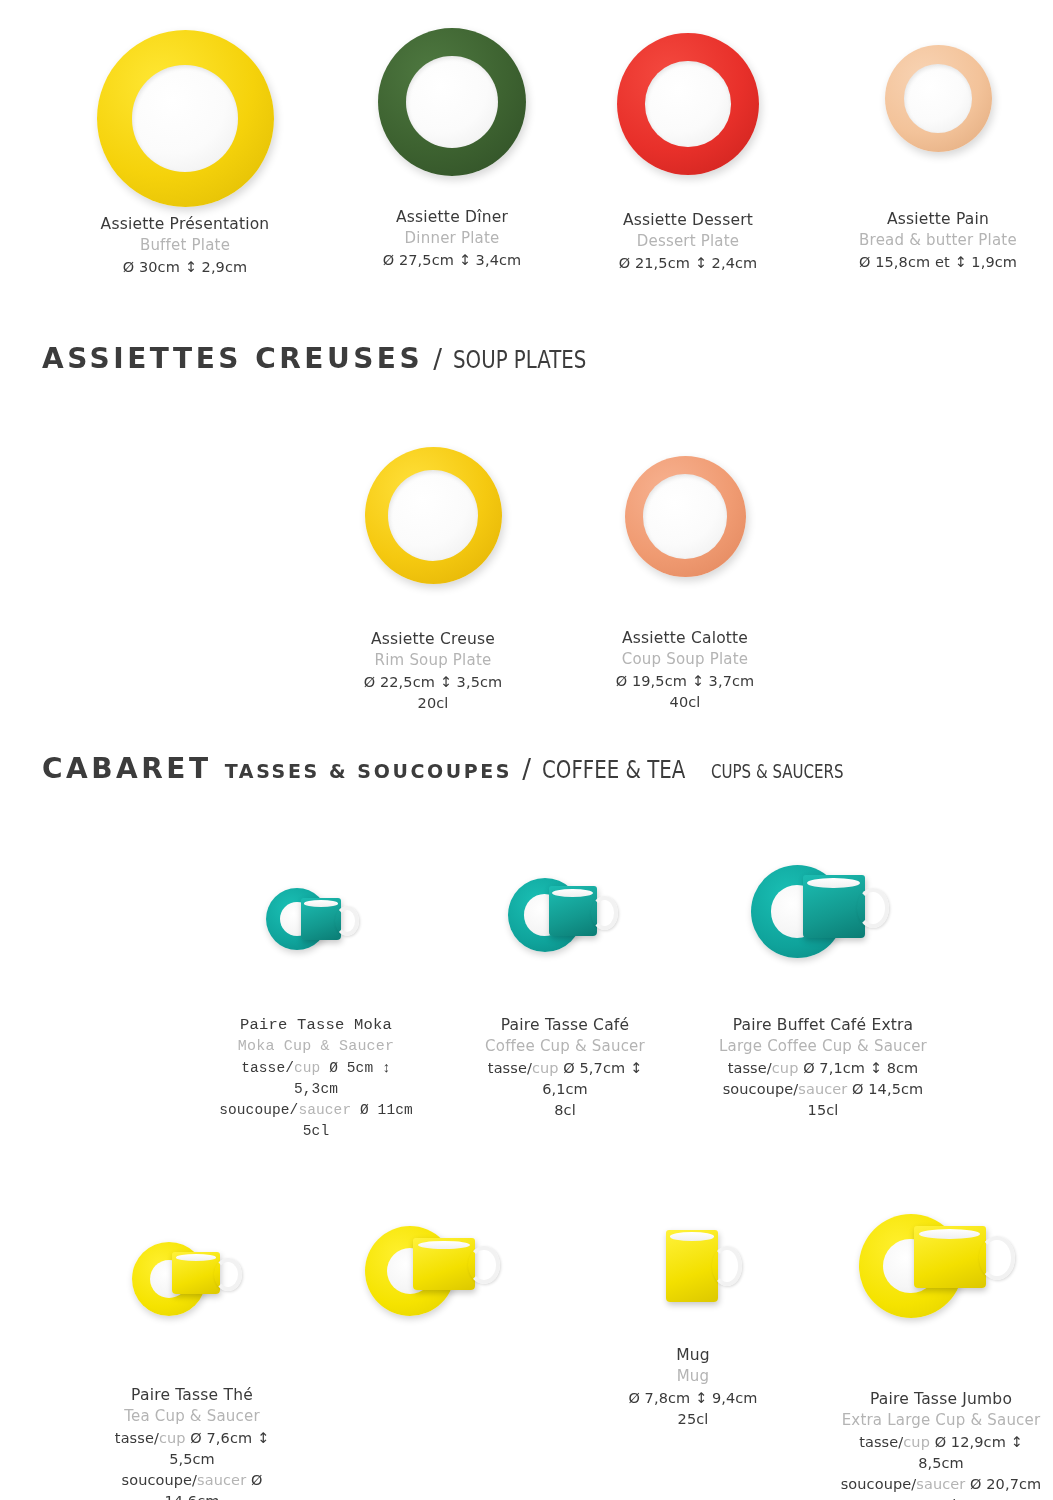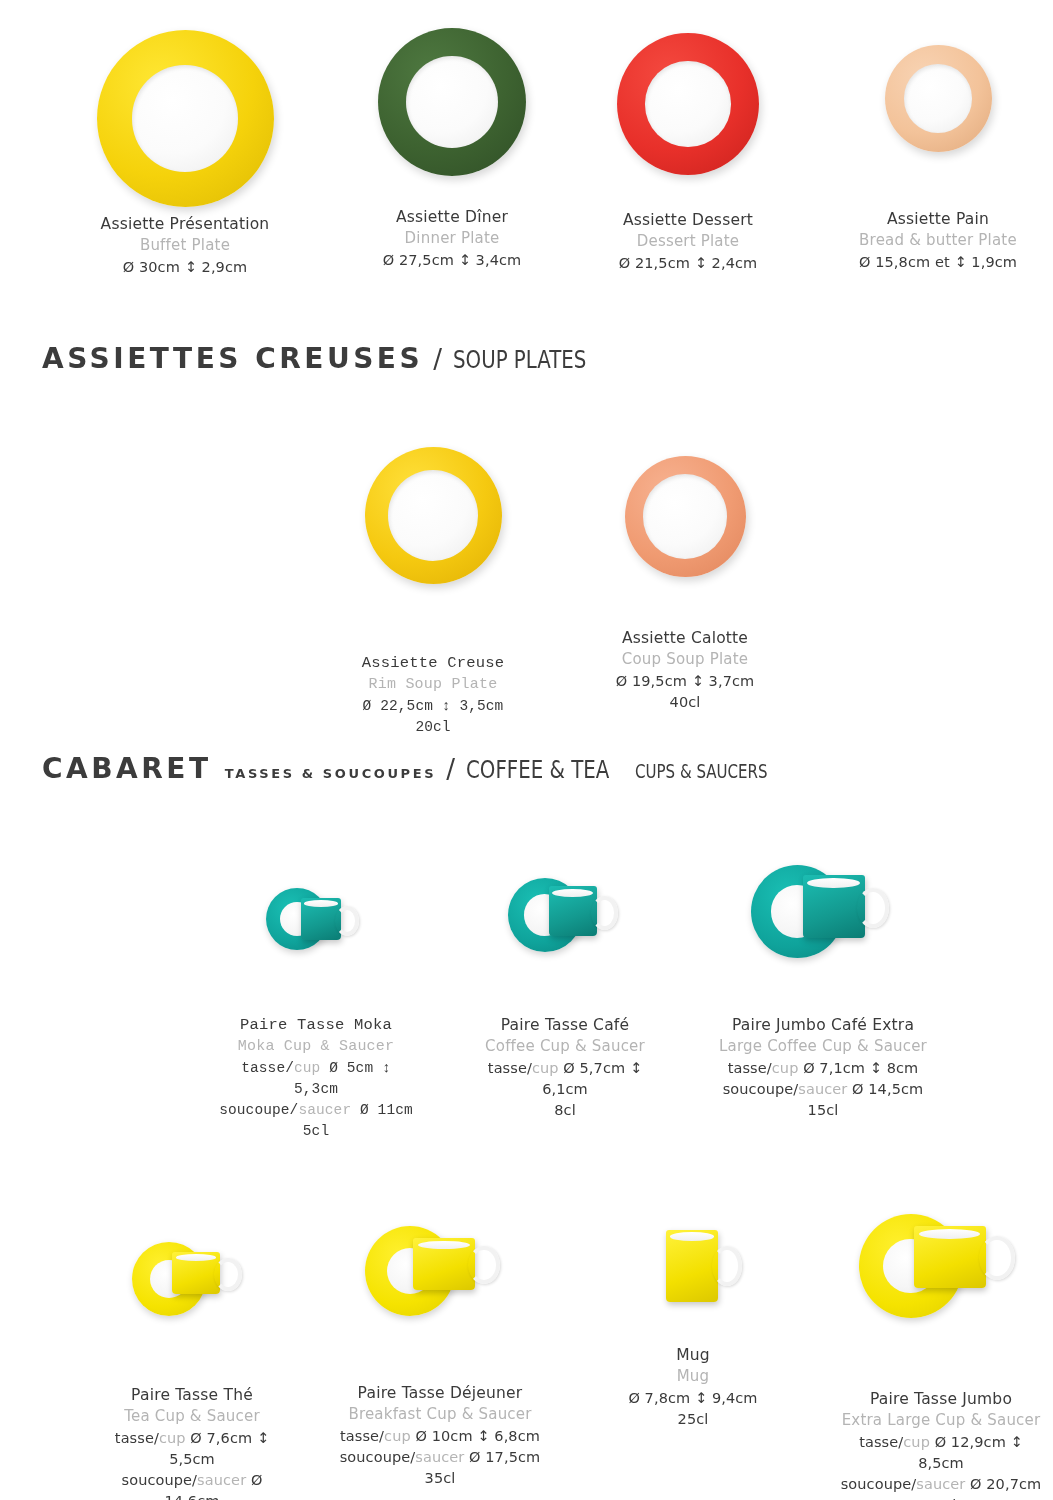--- a/index.html
+++ b/index.html
@@ -186,21 +186,21 @@
 <div class="section-head" style="left:42px; top:342px;">
   <span class="head-fr">A</span><span class="head-fr small-caps">SSIETTES </span><span class="head-fr">C</span><span class="head-fr small-caps">REUSES</span><span class="head-sep" style="margin:0 10px;">/</span><span class="head-en">SOUP PLATES</span>
 </div>
 
 <div class="item" style="left:333px; top:447px; width:200px;">
   <div>
     <div class="plate" style="width:137px;height:137px;background:radial-gradient(circle at 36% 30%, #FFE03A 0%, #F5C910 55%, #DFAF04 100%);">
       <div class="well" style="left:17%;top:17%;right:17%;bottom:17%;"></div>
     </div>
   </div>
-  <div class="caption" style="margin-top:68px;font-family:Liberation Mono, monospace;">
+  <div class="caption" style="margin-top:44px;">
     <div class="name-fr">Assiette Creuse</div>
     <div class="name-en">Rim Soup Plate</div>
     <div class="dims">Ø 22,5cm ↕ 3,5cm</div>
     <div class="dims">20cl</div>
   </div>
 </div>
 
 <div class="item" style="left:585px; top:456px; width:200px;">
   <div>
     <div class="plate" style="width:121px;height:121px;background:radial-gradient(circle at 36% 30%, #F7B291 0%, #F09B72 55%, #E0855C 100%);">
@@ -209,21 +209,21 @@
   </div>
   <div class="caption" style="margin-top:50px;">
     <div class="name-fr">Assiette Calotte</div>
     <div class="name-en">Coup Soup Plate</div>
     <div class="dims">Ø 19,5cm ↕ 3,7cm</div>
     <div class="dims">40cl</div>
   </div>
 </div>
 
 <div class="section-head" style="left:42px; top:752px;">
-  <span class="head-fr">C</span><span class="head-fr small-caps">ABARET </span><span class="head-fr small-caps" style="font-size:13px;letter-spacing:2.6px;">TASSES &amp; SOUCOUPES</span><span class="head-sep" style="margin:0 10px;">/</span><span class="head-en">COFFEE &amp; TEA</span><span class="head-en head-en-small" style="margin-left:6px;">CUPS &amp; SAUCERS</span>
+  <span class="head-fr">C</span><span class="head-fr small-caps">ABARET </span><span class="head-fr small-caps" style="font-size:19px;letter-spacing:2.6px;">TASSES &amp; SOUCOUPES</span><span class="head-sep" style="margin:0 10px;">/</span><span class="head-en">COFFEE &amp; TEA</span><span class="head-en head-en-small" style="margin-left:6px;">CUPS &amp; SAUCERS</span>
 </div>
 
 <div class="item" style="left:216px; top:880px; width:200px;">
   <div class="cupwrap" style="width:100px;height:72px;">
     <div class="saucer" style="left:0;top:8px;width:62px;height:62px;background:radial-gradient(circle at 38% 32%, #1ABFB4 0%, #0FA39B 60%, #0A857F 100%);">
       <div class="s-well" style="left:22%;top:22%;right:22%;bottom:22%;"></div>
     </div>
     <div class="cupbody" style="left:35px;top:18px;width:40px;height:42px;background:linear-gradient(160deg,#1CBDB2 0%,#13998F 60%,#0B7C74 100%);">
       <div class="rim"></div>
     </div>
@@ -266,21 +266,21 @@
   <div class="cupwrap" style="width:145px;height:105px;">
     <div class="saucer" style="left:0;top:12px;width:93px;height:93px;background:radial-gradient(circle at 38% 32%, #1ABFB4 0%, #0FA39B 60%, #0A857F 100%);">
       <div class="s-well" style="left:22%;top:22%;right:22%;bottom:22%;"></div>
     </div>
     <div class="cupbody" style="left:52px;top:22px;width:62px;height:63px;background:linear-gradient(160deg,#1CBDB2 0%,#13998F 60%,#0B7C74 100%);">
       <div class="rim"></div>
     </div>
     <div class="handle" style="left:106px;top:35px;width:24px;height:32px;"></div>
   </div>
   <div class="caption" style="margin-top:56px;">
-    <div class="name-fr">Paire Jumbo Café Extra</div>
+    <div class="name-fr">Paire Buffet Café Extra</div>
     <div class="name-en">Large Coffee Cup &amp; Saucer</div>
     <div class="dims">
       <span>tasse/</span><span class="muted">cup</span><span> Ø 7,1cm ↕ 8cm</span>
     </div>
     <div class="dims">
       <span>soucoupe/</span><span class="muted">saucer</span><span> Ø 14,5cm</span>
     </div>
     <div class="dims">15cl</div>
   </div>
 </div>
@@ -310,31 +310,20 @@
 
 <div class="item" style="left:335px; top:1218px; width:210px;">
   <div class="cupwrap" style="width:150px;height:96px;">
     <div class="saucer" style="left:0;top:8px;width:90px;height:90px;background:radial-gradient(circle at 38% 32%, #FFF02E 0%, #F5E300 60%, #E0CE00 100%);">
       <div class="s-well" style="left:24%;top:24%;right:24%;bottom:24%;"></div>
     </div>
     <div class="cupbody" style="left:48px;top:20px;width:62px;height:52px;background:linear-gradient(160deg,#FFF23B 0%,#F3E000 60%,#DCC800 100%);">
       <div class="rim"></div>
     </div>
     <div class="handle" style="left:103px;top:28px;width:24px;height:30px;"></div>
-  </div>
-  <div class="caption" style="margin-top:68px;">
-    <div class="name-fr">Paire Tasse Déjeuner</div>
-    <div class="name-en">Breakfast Cup &amp; Saucer</div>
-    <div class="dims">
-      <span>tasse/</span><span class="muted">cup</span><span> Ø 10cm ↕ 6,8cm</span>
-    </div>
-    <div class="dims">
-      <span>soucoupe/</span><span class="muted">saucer</span><span> Ø 17,5cm</span>
-    </div>
-    <div class="dims">35cl</div>
   </div>
 </div>
 
 <div class="item" style="left:603px; top:1224px; width:180px;">
   <div class="cupwrap" style="width:110px;height:84px;">
     <div class="cupbody" style="left:28px;top:6px;width:52px;height:72px;background:linear-gradient(160deg,#FFF23B 0%,#F3E000 60%,#DCC800 100%);">
       <div class="rim" style="top:3%;height:12%;"></div>
     </div>
     <div class="handle" style="left:74px;top:22px;width:22px;height:32px;"></div>
   </div>

